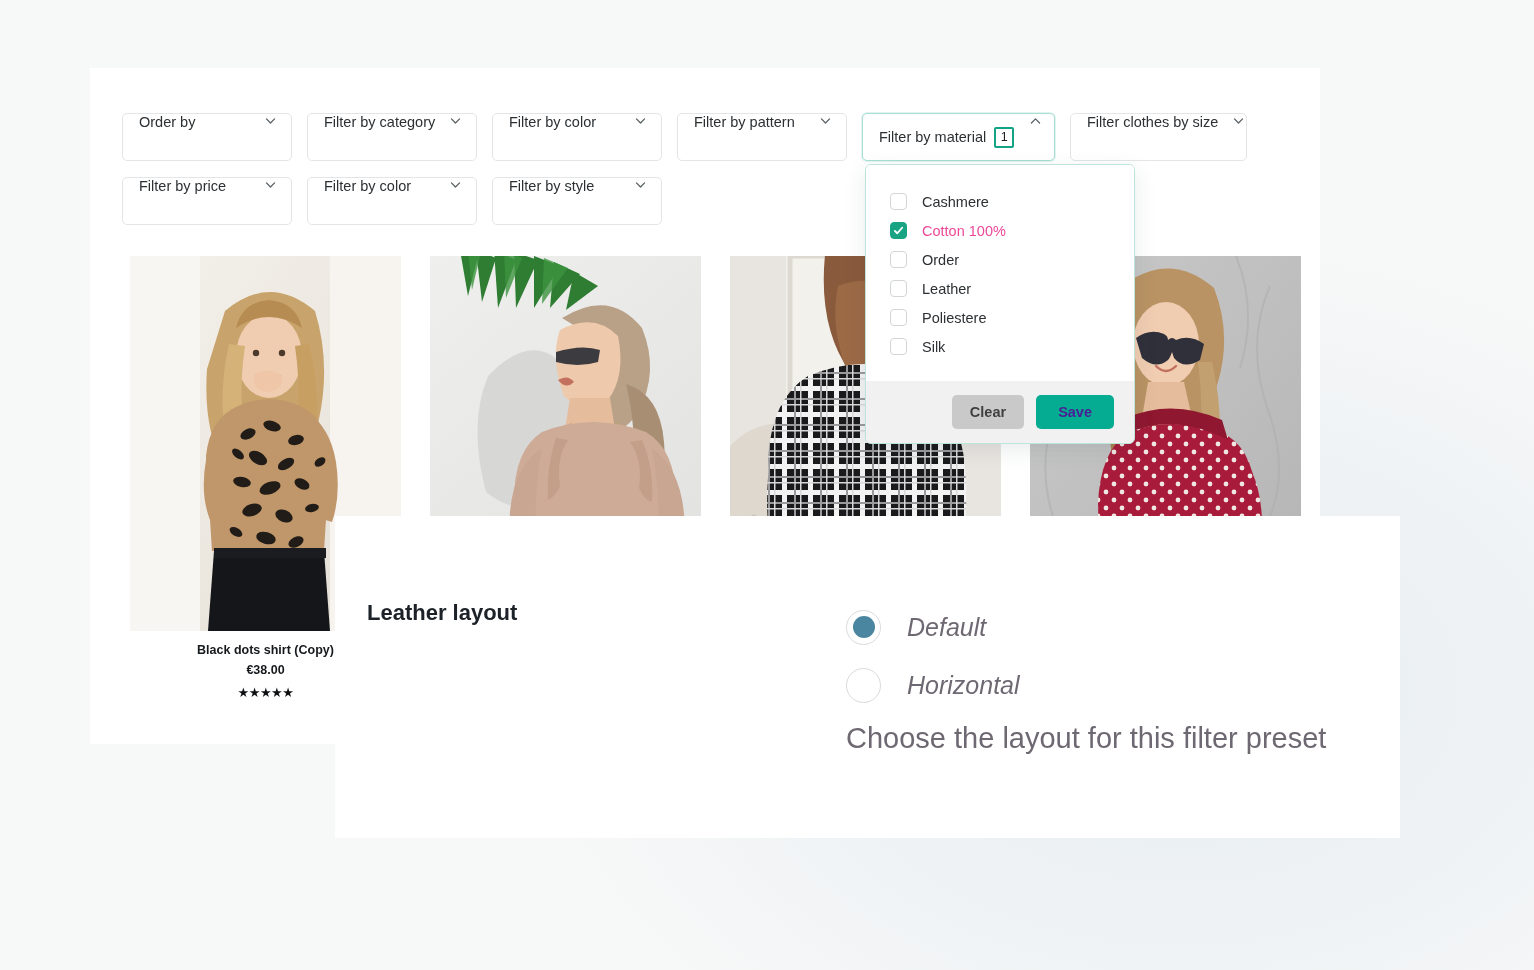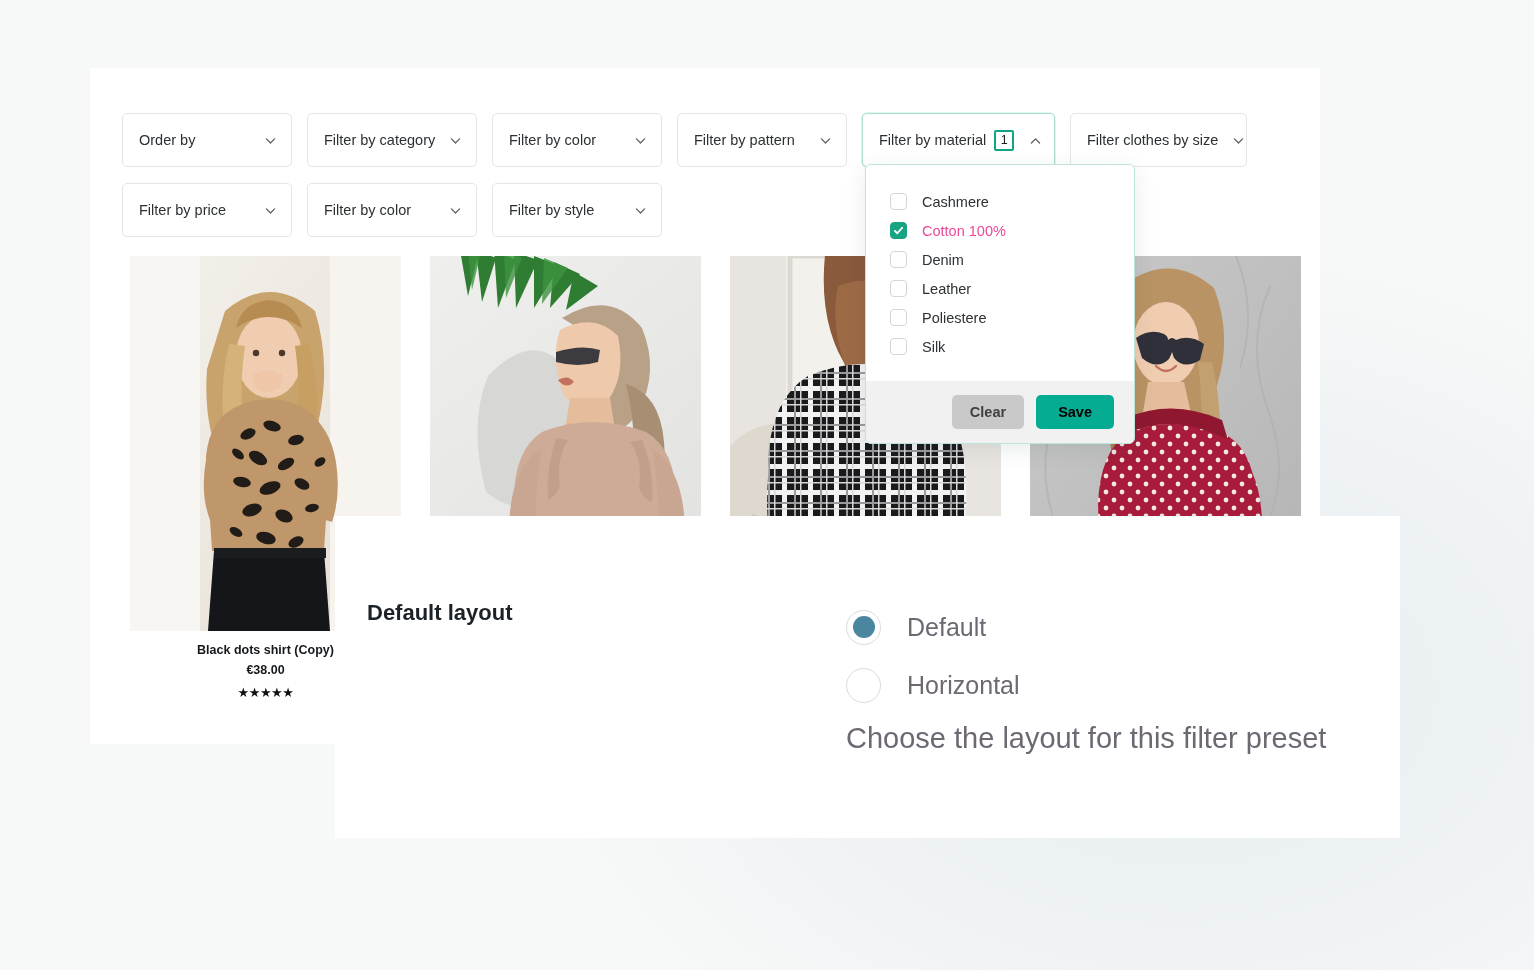--- a/index.html
+++ b/index.html
@@ -43,26 +43,25 @@
     top: 45px;
     width: 1170px;
   }
   .filter-row {
     display: flex;
     gap: 15px;
     margin-bottom: 16px;
   }
 
   .filter-select {
-    height: 54px;
+    height: 48px;
     background: #ffffff;
     border: 1px solid #e3e5e7;
     border-radius: 5px;
     display: flex;
-    align-items: center;
     justify-content: space-between;
     padding: 0 14px 0 16px;
     cursor: pointer;
     position: relative;
   }
   .filter-select .fs-label {
     font-size: 14.5px;
     color: #2c3033;
     white-space: nowrap;
   }
@@ -166,21 +165,21 @@
     cursor: pointer;
     font-family: "Liberation Sans", sans-serif;
     padding: 0 18px;
   }
   .btn-clear {
     background: #c9c9c9;
     color: #404040;
   }
   .btn-save {
     background: #05ac92;
-    color: #000000;
+    color: #4c1d95;
     padding: 8px 22px;
   }
 
   
   .product-grid {
     position: absolute;
     left: 40px;
     top: 188px;
     display: flex;
     gap: 29px;
@@ -264,20 +263,21 @@
   .radio-outer .radio-dot {
     width: 22px; height: 22px;
     border-radius: 50%;
     background: #4a86a0;
     display: none;
   }
   .radio-row.selected .radio-dot { display: block; }
   .radio-label {
     font-size: 25px;
     color: #6e6872;
+    font-style: italic;
   }
   .preset-help {
     position: absolute;
     left: 511px;
     top: 206px;
     font-size: 29px;
     color: #6e6872;
   }
 </style>
 </head>
@@ -625,21 +625,21 @@
             <polyline points="2,6.4 4.7,9 10,3"></polyline>
           </svg>
       </span>
       <span class="opt-label">Cotton 100%</span>
     </div>
 
     <div class="dd-option">
       <span class="cbox">
         
       </span>
-      <span class="opt-label">Denim</span>
+      <span class="opt-label">Order</span>
     </div>
 
     <div class="dd-option">
       <span class="cbox">
         
       </span>
       <span class="opt-label">Leather</span>
     </div>
 
     <div class="dd-option">
@@ -659,21 +659,21 @@
   </div>
 
   <div class="dd-footer">
     <button class="btn btn-clear">Clear</button>
     <button class="btn btn-save">Save</button>
   </div>
 </div>
 
 <div class="preset-panel">
   <div class="preset-inner">
-    <div class="preset-title">Default layout</div>
+    <div class="preset-title">Leather layout</div>
 
     <div class="radio-area">
 
       <div class="radio-row selected">
         <span class="radio-outer">
           <span class="radio-dot"></span>
         </span>
         <span class="radio-label">Default</span>
       </div>
 

